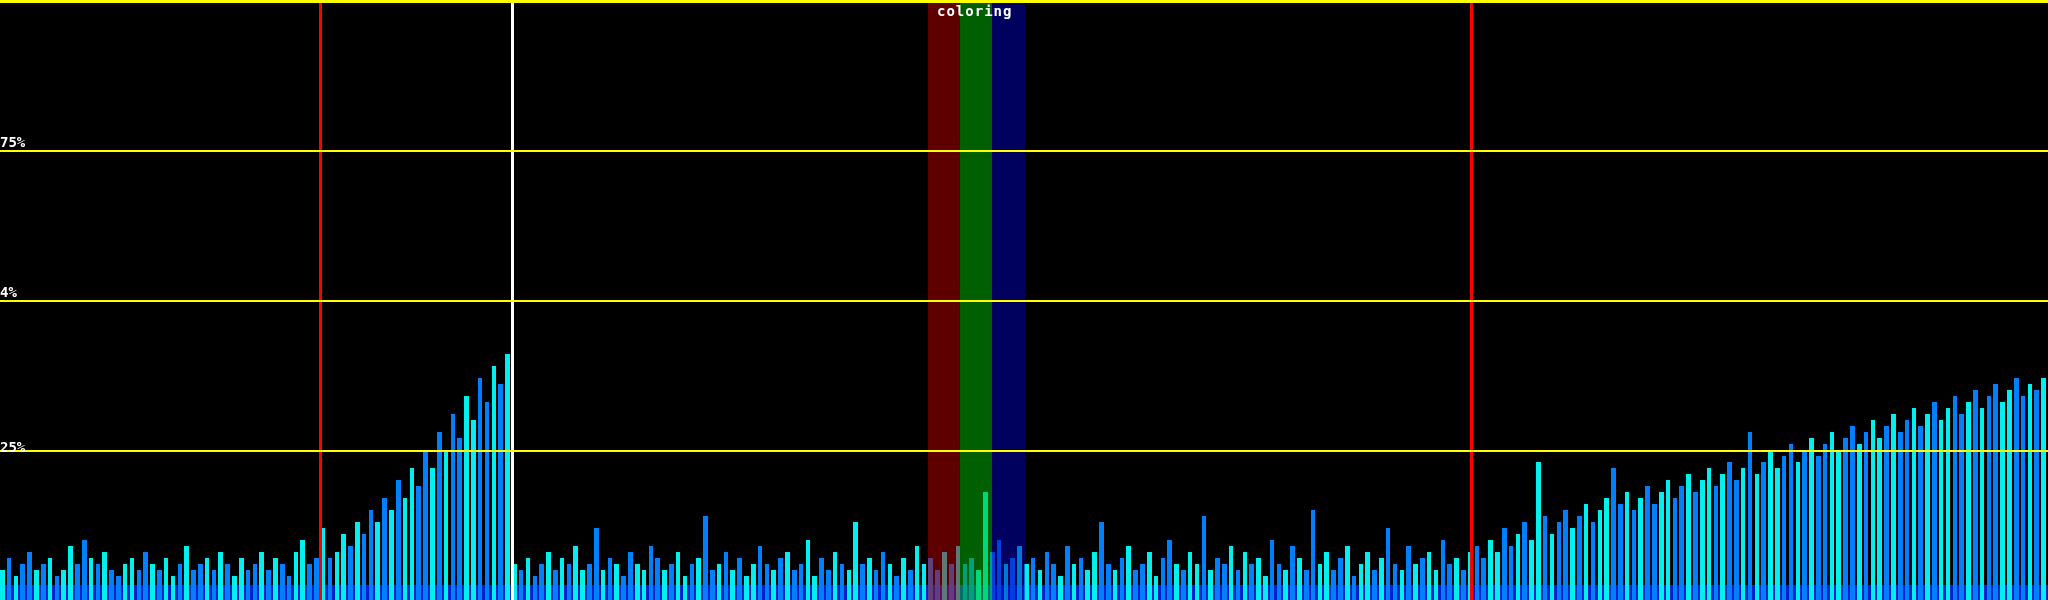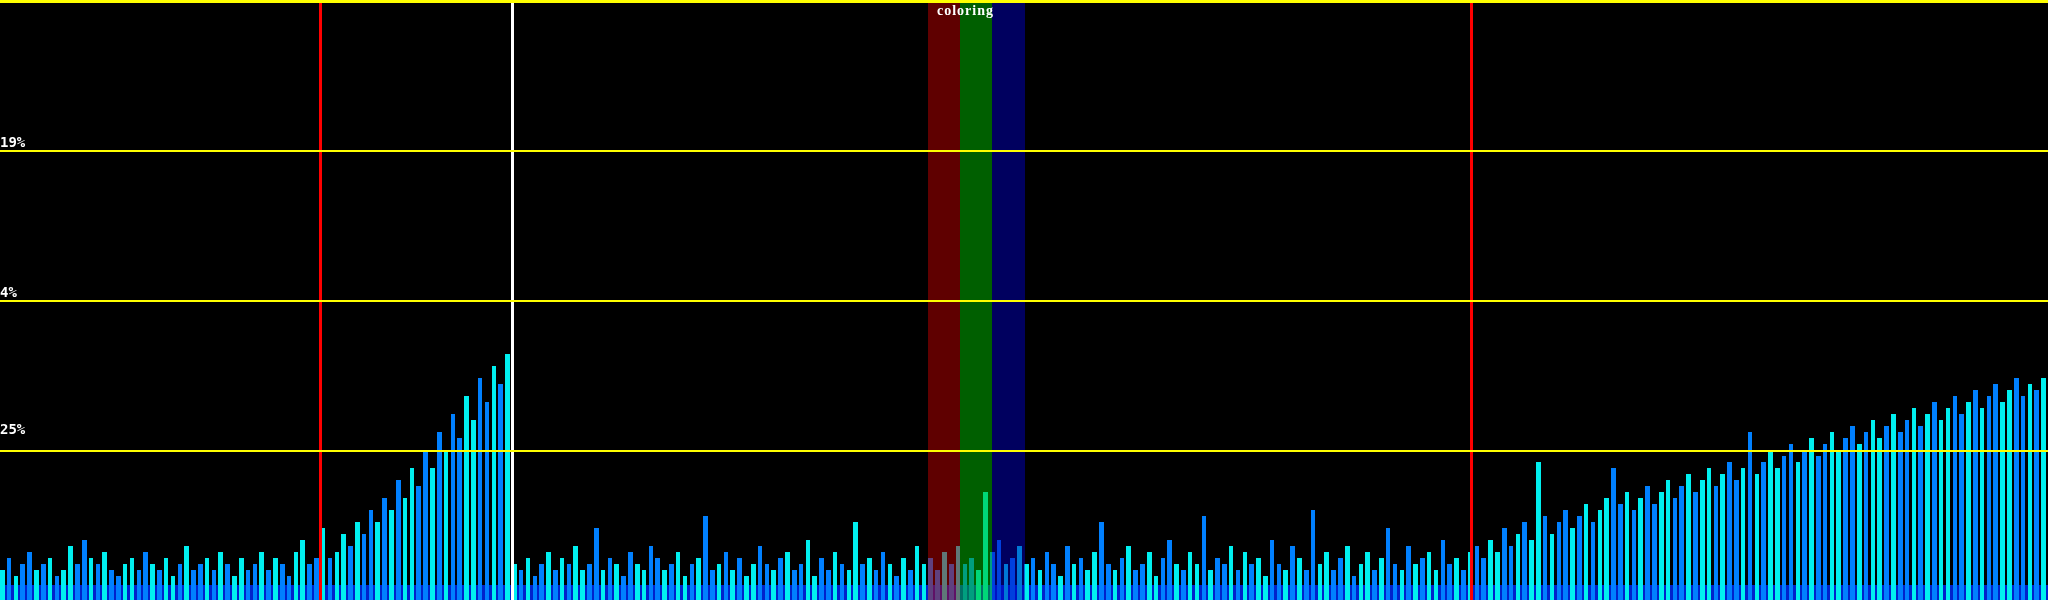--- a/index.html
+++ b/index.html
@@ -18,24 +18,24 @@
   }
   .bandlabel{
     position:absolute;z-index:6;color:#fff;font-weight:bold;
     font-size:14px;line-height:14px;letter-spacing:1px;
   }
 </style>
 </head>
 <body>
 
 <div id="stage">
-  <div class="ticklabel" style="bottom:451px;">19%</div>
+  <div class="ticklabel" style="bottom:451px;">75%</div>
   <div class="ticklabel" style="bottom:301px;">4%</div>
-  <div class="ticklabel" style="bottom:164px;">25%</div>
-  <div class="bandlabel" id="band-label" style="left: 937px; top: 4px; font-family: Liberation Serif, serif;">coloring</div>
+  <div class="ticklabel" style="bottom:146px;">25%</div>
+  <div class="bandlabel" id="band-label" style="left: 937px; top: 4px;">coloring</div>
 <div class="strip" style="height: 15px; background: rgb(0, 34, 204);"></div>
     <div class="bar" style="left: 0px; width: 4.6px; height: 30px; background: rgb(0, 240, 240);"></div>
     <div class="bar" style="left: 6.83px; width: 4.6px; height: 42px; background: rgb(0, 128, 255);"></div>
     <div class="bar" style="left: 13.65px; width: 4.6px; height: 24px; background: rgb(0, 240, 240);"></div>
     <div class="bar" style="left: 20.48px; width: 4.6px; height: 36px; background: rgb(0, 128, 255);"></div>
     <div class="bar" style="left: 27.31px; width: 4.6px; height: 48px; background: rgb(0, 128, 255);"></div>
     <div class="bar" style="left: 34.13px; width: 4.6px; height: 30px; background: rgb(0, 240, 240);"></div>
     <div class="bar" style="left: 40.96px; width: 4.6px; height: 36px; background: rgb(0, 128, 255);"></div>
     <div class="bar" style="left: 47.79px; width: 4.6px; height: 42px; background: rgb(0, 240, 240);"></div>
     <div class="bar" style="left: 54.62px; width: 4.6px; height: 24px; background: rgb(0, 128, 255);"></div>

